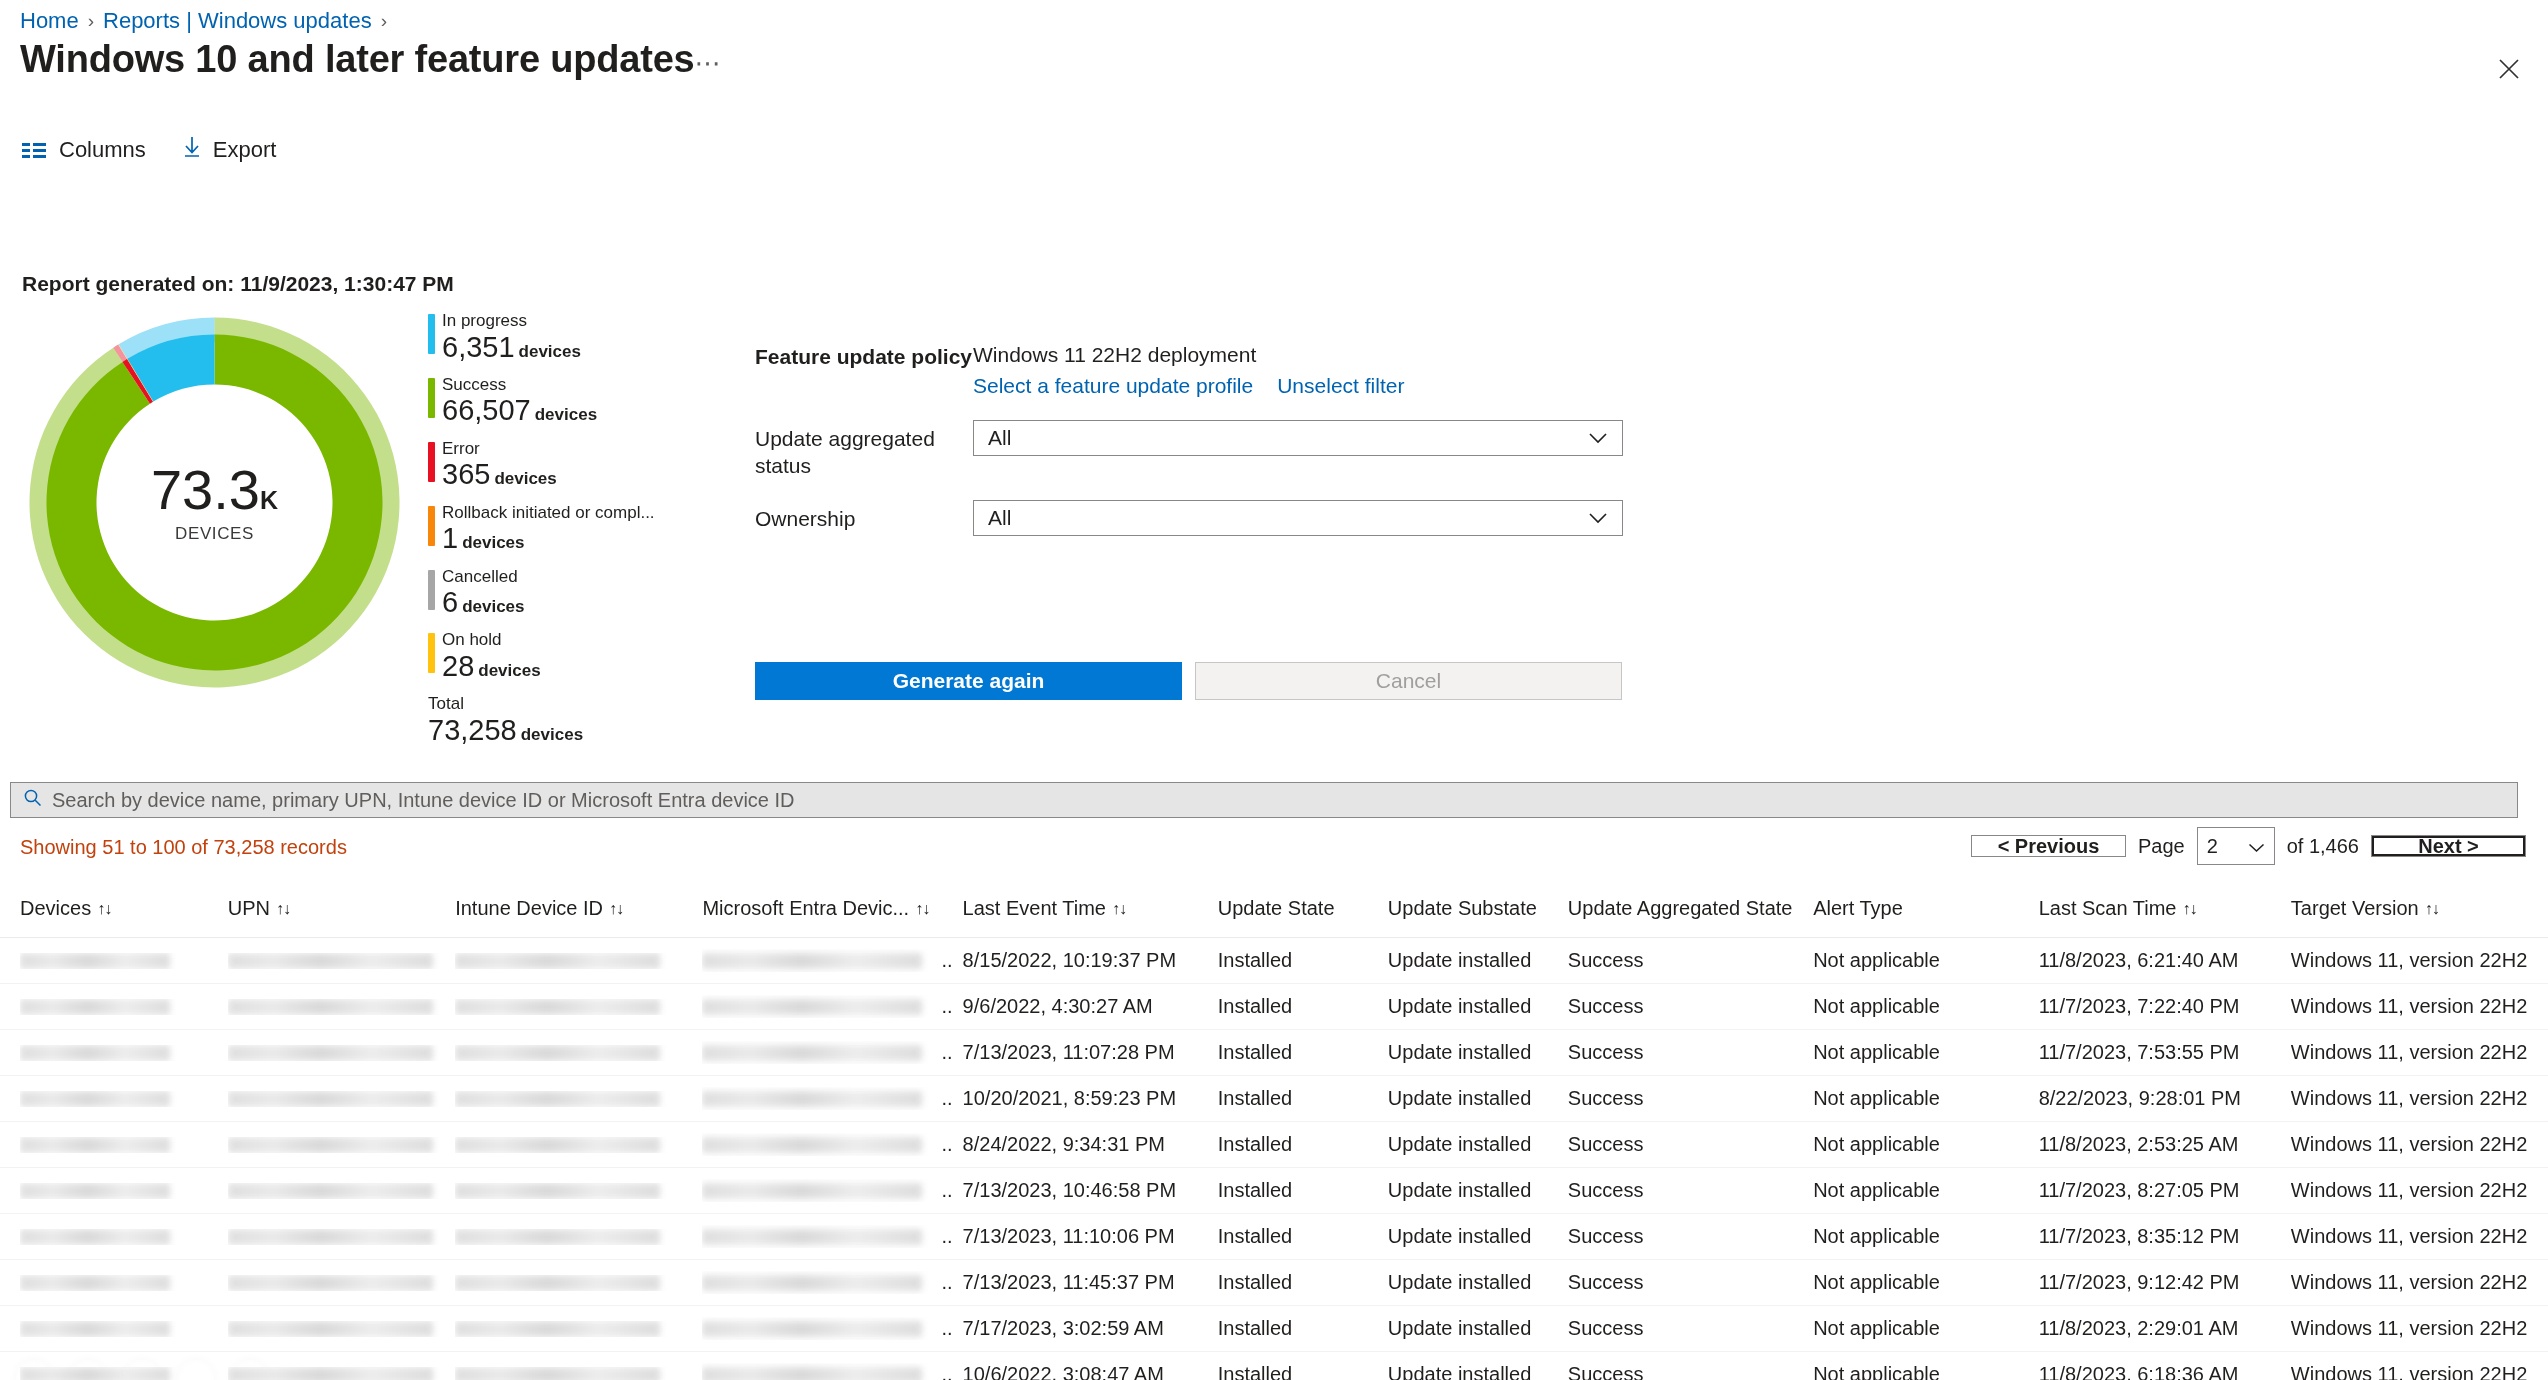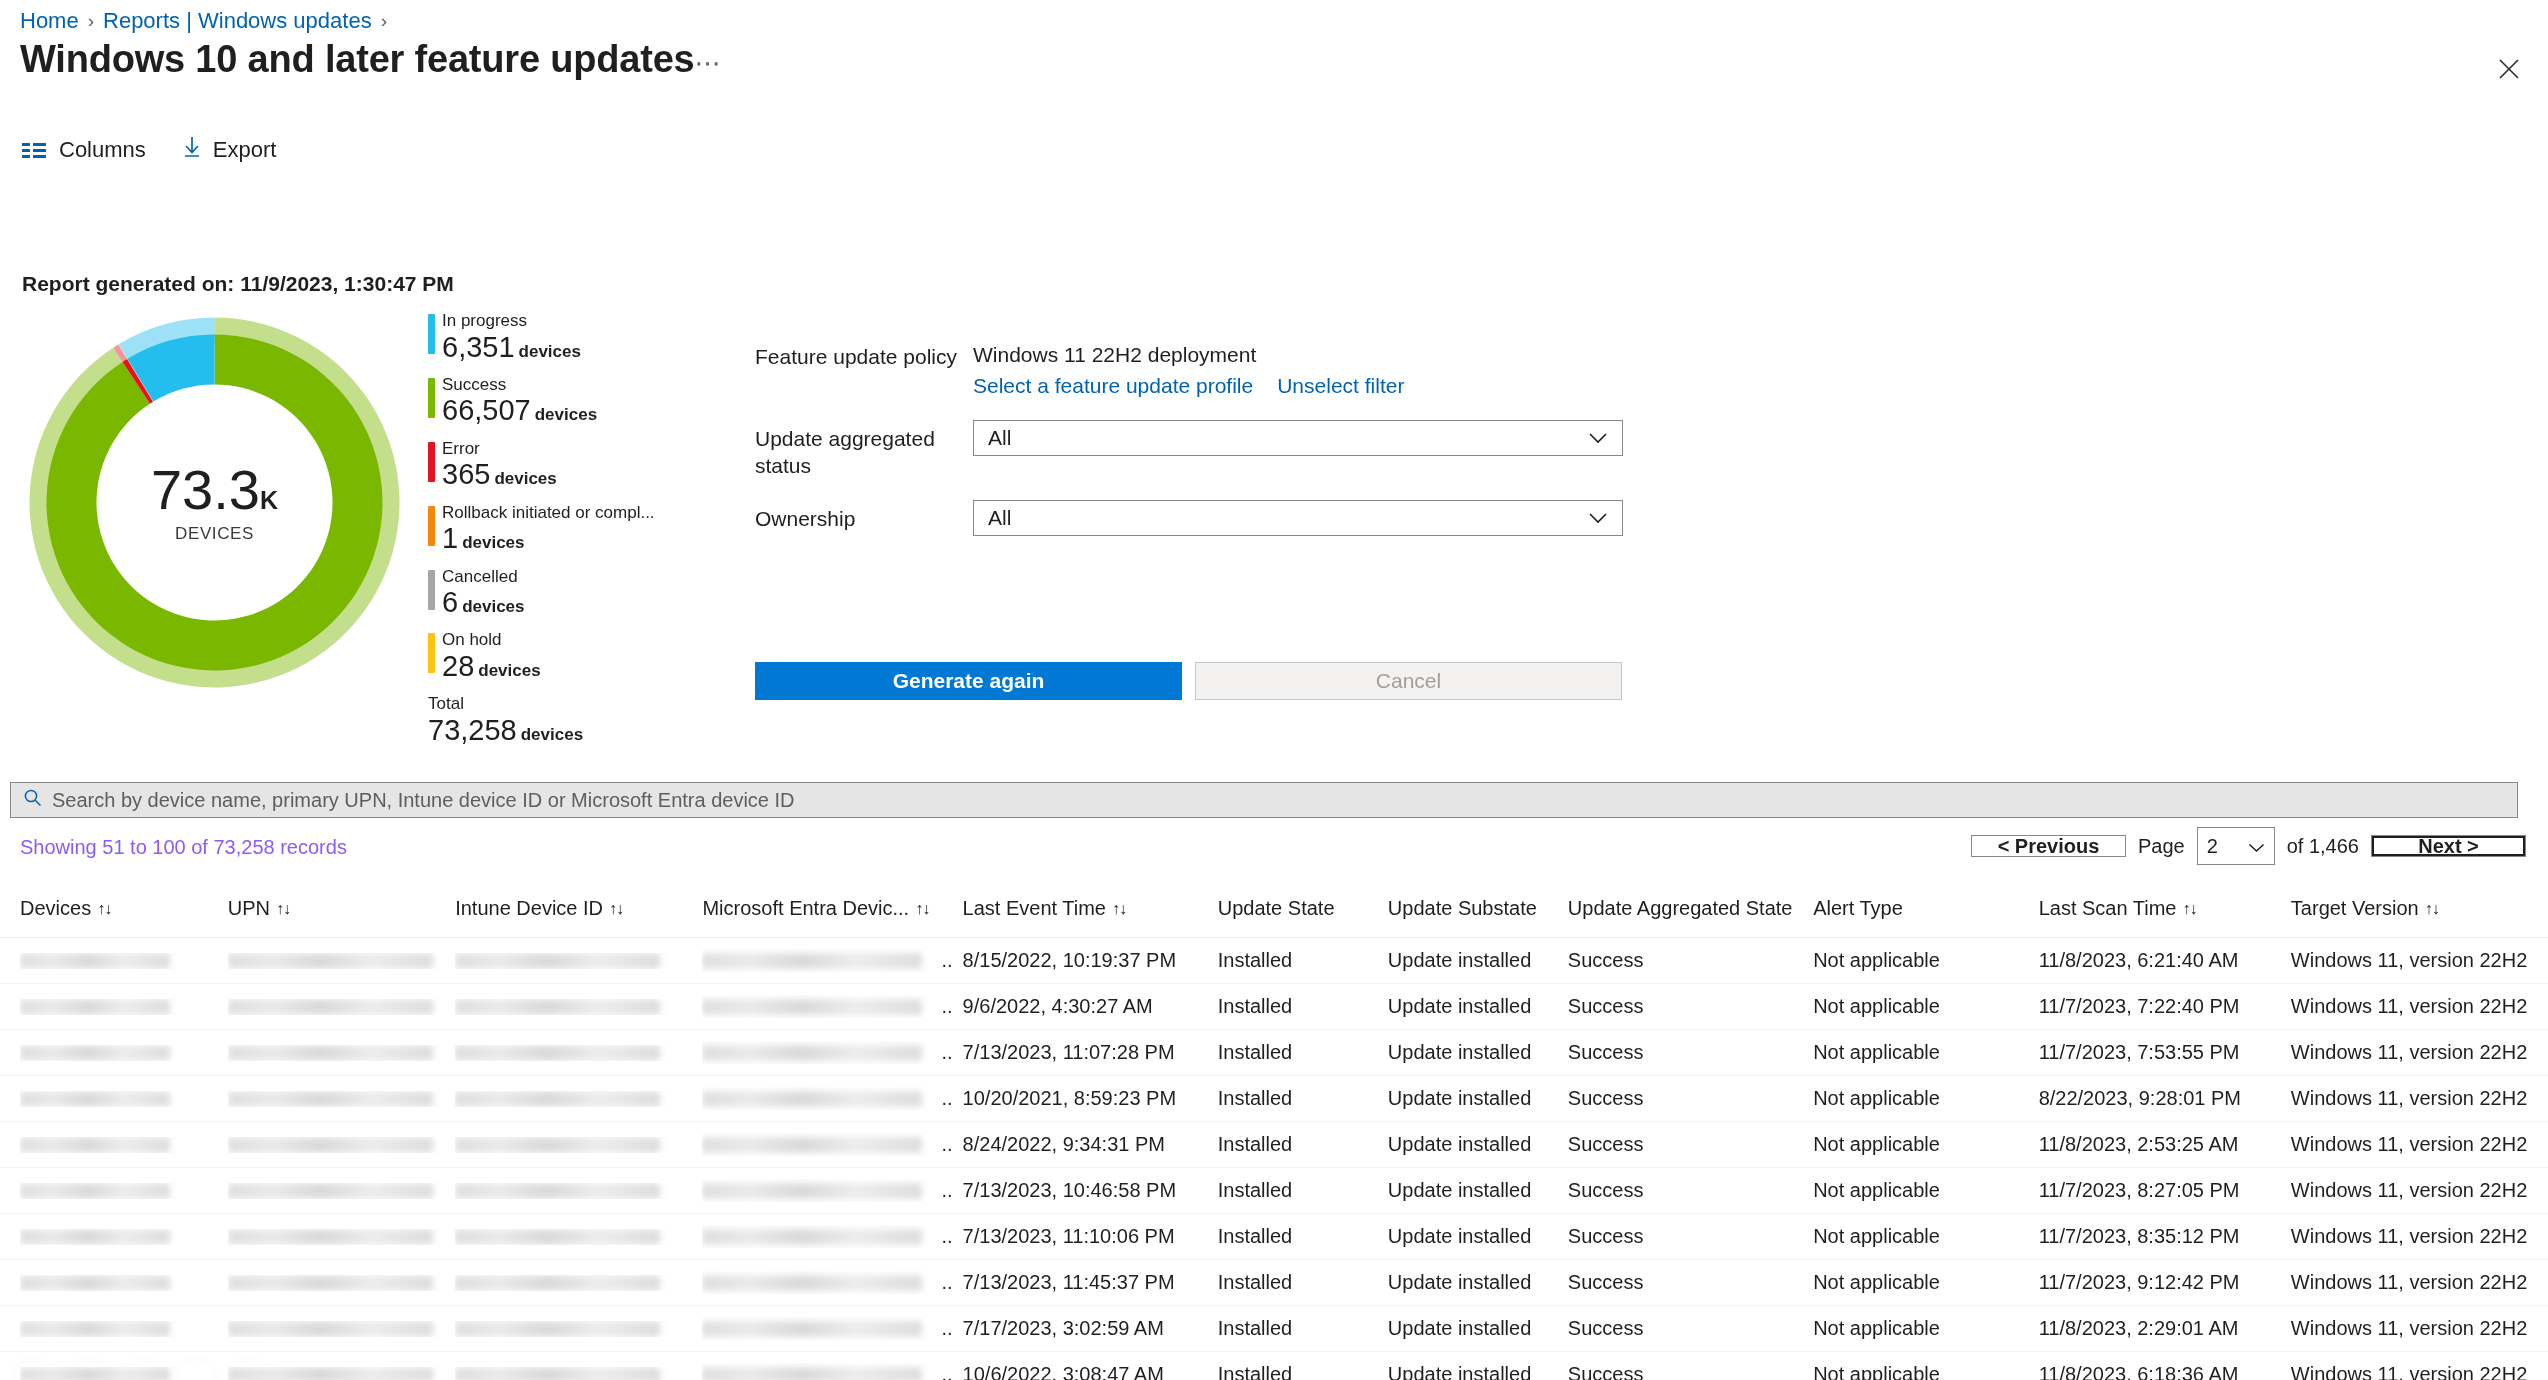--- a/index.html
+++ b/index.html
@@ -77,21 +77,21 @@
   }
   .legend-name { font-size:17px; color:#201f1e; line-height:1.15; white-space:nowrap; }
   .legend-value { font-size:29px; color:#201f1e; line-height:1.15; white-space:nowrap; }
   .legend-value .unit { font-size:17px; font-weight:700; margin-left:4px; }
   .legend-total { margin-top:6px; padding-left:0; }
 
   
   .filters { position:absolute; left:755px; top:338px; width:880px; }
   .frow { display:flex; align-items:flex-start; margin-bottom:12px; }
   .flabel { width:218px; font-size:21px; color:#201f1e; line-height:1.3; padding-top:5px; }
-  .flabel.bold { font-weight:400; }
+  .flabel.bold { font-weight:700; }
   .fvalue { font-size:21px; color:#201f1e; padding-top:5px; }
   .flinks { display:flex; gap:24px; margin-top:7px; }
   .flink { font-size:21px; color:#0063b1; cursor:pointer; }
   .fselect {
     width: 650px; height:36px; border:1px solid #8a8886; background:#fff;
     display:flex; align-items:center; justify-content:space-between;
     padding:0 14px; font-size:21px; color:#201f1e; cursor:pointer;
   }
   .chev { color:#201f1e; font-size:18px; line-height:1; }
 
@@ -110,21 +110,21 @@
   
   .searchbar {
     position:absolute; left:10px; top:782px; width:2508px; height:36px;
     border:1px solid #8a8886; background:#e5e5e5;
     display:flex; align-items:center; gap:10px; padding:0 12px;
   }
   .search-ico { color:#0063b1; font-size:19px; }
   .search-ph { font-size:20px; color:#605e5c; }
 
   .showing {
-    position:absolute; left:20px; top:836px; font-size:20px; color:#8b5cf6;
+    position:absolute; left:20px; top:836px; font-size:20px; color:#c2410c;
   }
 
   
   .pager { position:absolute; right:22px; top:827px; display:flex; align-items:center; gap:12px; }
   .pg-btn {
     height:22px; min-width:155px; border:1px solid #8a8886; background:#fff;
     display:flex; align-items:center; justify-content:center;
     font-size:20px; font-weight:700; color:#201f1e; cursor:pointer; padding:0 18px;
   }
   .pg-btn.focused { outline:2px solid #201f1e; outline-offset:-3px; }

